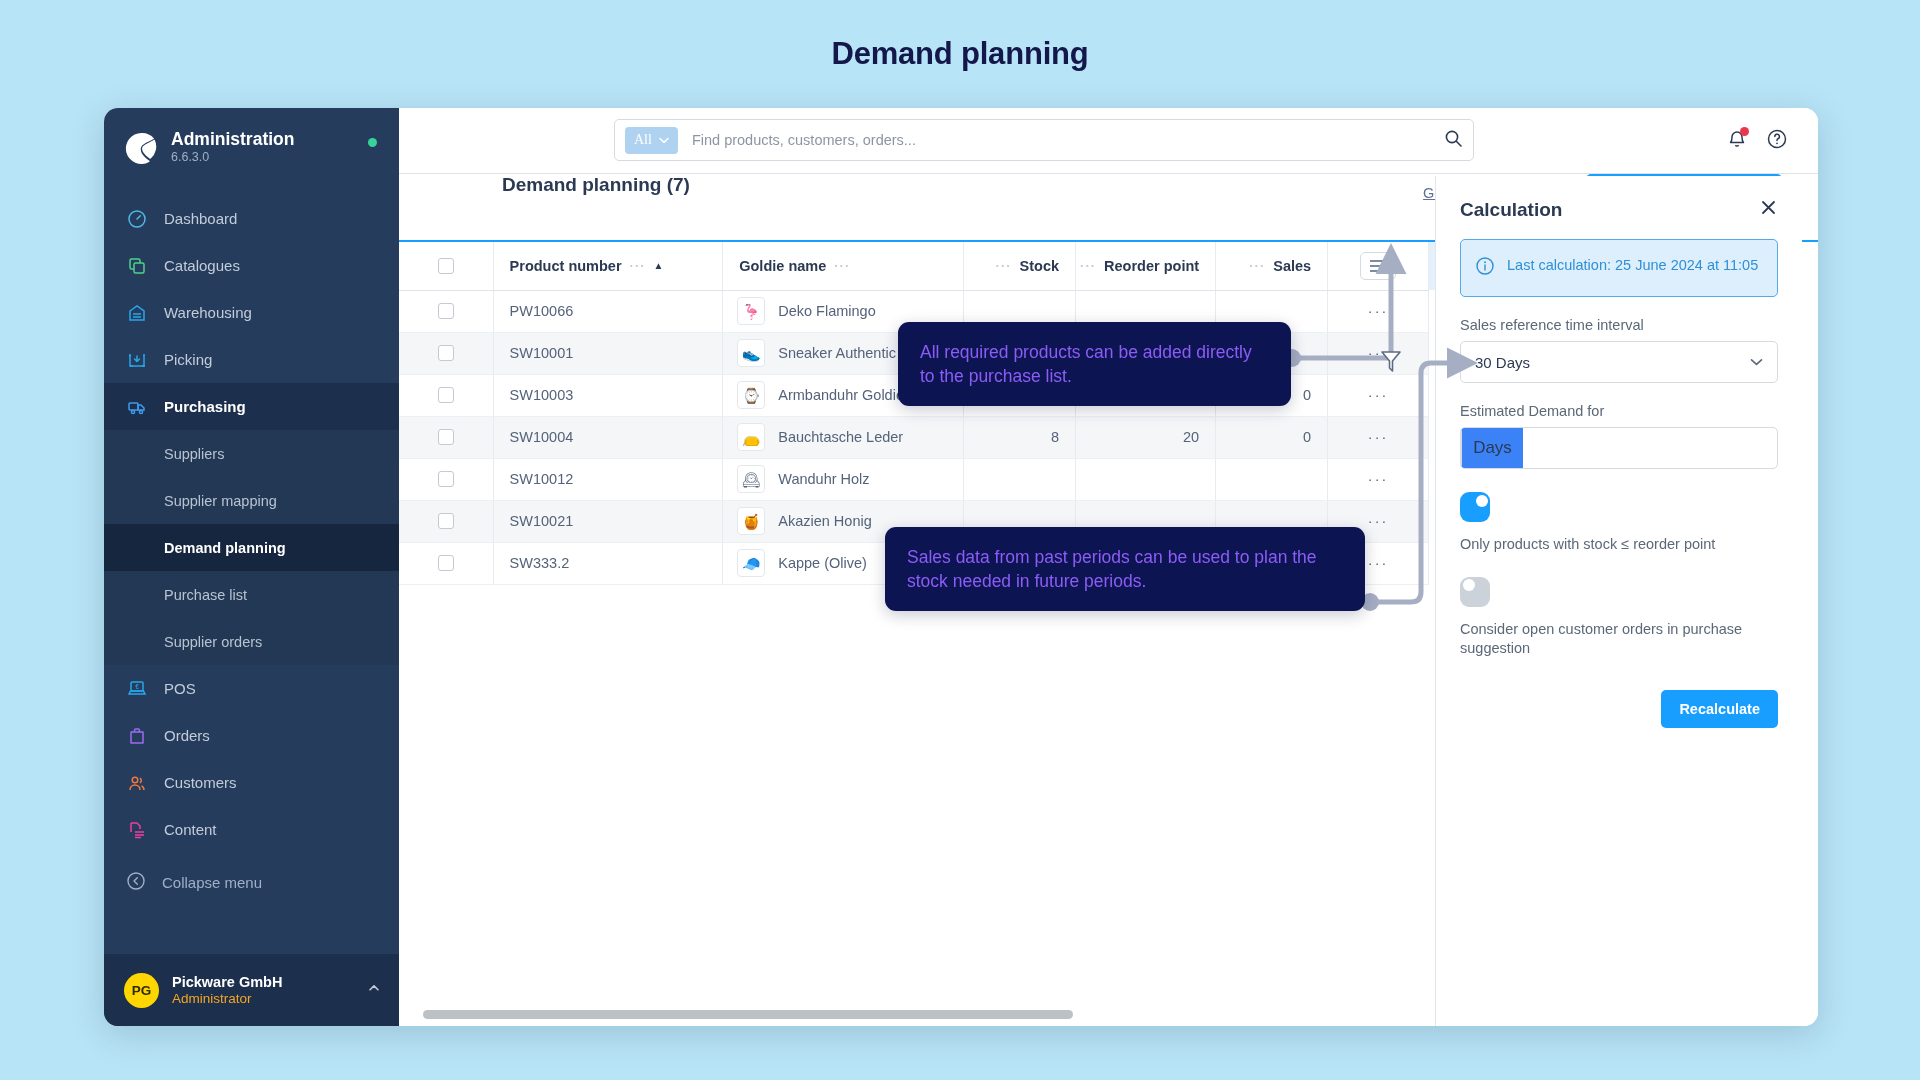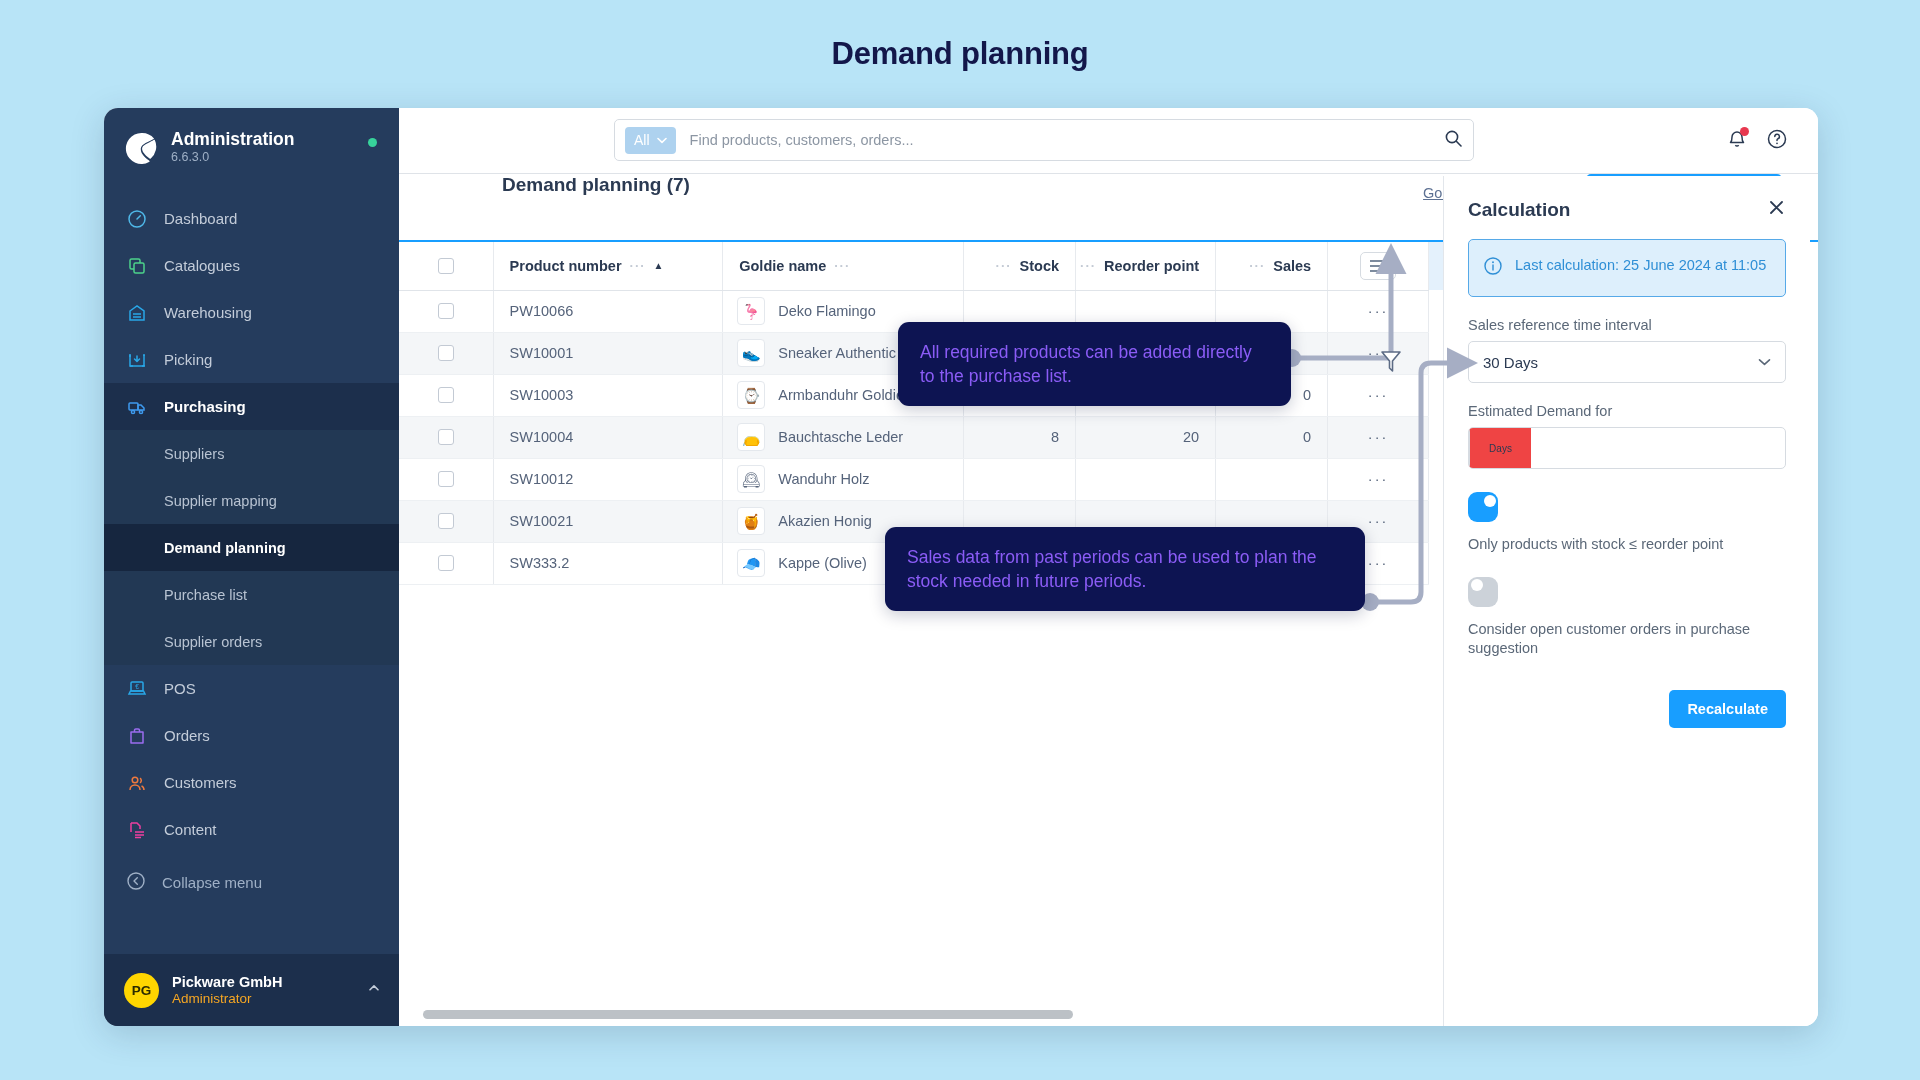--- a/index.html
+++ b/index.html
@@ -103,21 +103,21 @@
   .searchbox {
     position: absolute; left: 215px; top: 11px;
     width: 860px; height: 42px;
     border: 1px solid #d6dbe1; border-radius: 5px;
     display: flex; align-items: center; padding: 0 10px;
     background: #fff;
   }
   .search-scope {
     background: #aed2ef; color: #fff; font-size: 14px;
     border-radius: 4px; height: 27px; padding: 0 9px;
-    display: flex; align-items: center; gap: 7px; cursor: pointer;
+    display: flex; align-items: center; gap: 7px; cursor: pointer; font-family: Liberation Serif, serif;
   }
   .search-input {
     flex: 1; border: 0; outline: 0; padding-left: 14px;
     font-size: 14.5px; color: #8c96a3;
     font-family: "Liberation Sans", sans-serif; background: transparent;
   }
   .search-input::placeholder { color: #8c96a3; }
   .topbar-icons {
     position: absolute; right: 30px; top: 0; height: 66px;
     display: flex; align-items: center; gap: 18px;
@@ -199,21 +199,21 @@
   .hscroll {
     position: absolute; left: 0; bottom: 7px; width: 1030px; height: 9px;
   }
   .hscroll i {
     display:block; position:absolute; left: 24px; top: 0;
     width: 650px; height: 9px; border-radius: 5px; background: #bcc1c6;
   }
 
   
   .calc-panel {
-    position: absolute; right: 8px; top: 68px; bottom: 0;
+    position: absolute; right: 16px; top: 68px; bottom: 0;
     width: 367px;
     background: #fff; border-left: 1px solid #e2e6eb;
     padding: 22px 24px;
   }
   .calc-head { display: flex; align-items: center; }
   .calc-title { font-size: 19px; font-weight: bold; color: #2b3a52; }
   .calc-x { margin-left: auto; cursor: pointer; }
   .info-box {
     margin-top: 18px; background: #ddeffc; border: 1px solid #56a9e8;
     border-radius: 5px; padding: 16px 14px;
@@ -229,23 +229,23 @@
   .select-box .chev { margin-left: auto; color: #5b6878; font-size: 12px;}
   .inp-group {
     height: 42px; border: 1px solid #d6dbe1; border-radius: 5px;
     display: flex; align-items: stretch; overflow: hidden;
   }
   .inp-group input {
     flex: 1; border: 0; outline: 0; padding: 0 14px; font-size: 15px;
     color: #2b3a52; font-family: "Liberation Sans", sans-serif;
   }
   .inp-suffix {
-    width: 62px; border-left: 1px solid #d6dbe1; background: #ef4444;
+    width: 62px; border-left: 1px solid #d6dbe1; background: #3b82f6;
     display: flex; align-items: center; justify-content: center;
-    font-size: 10px; color: #2b3a52;
+    font-size: 17px; color: #2b3a52;
   }
   .toggle-row { display: flex; align-items: flex-start; gap: 13px; margin-top: 22px; flex-direction: column; }
   .toggle {
     width: 30px; height: 17px; border-radius: 9px; background: #ccd2d9;
     position: relative; flex: 0 0 30px; margin-top: 1px; cursor: pointer;
   }
   .toggle i { position: absolute; top: 2.5px; left: 2.5px; width: 12px; height: 12px;
     border-radius: 50%; background: #fff; }
   .toggle.on { background: #189eff; }
   .toggle.on i { left: auto; right: 2.5px; }

